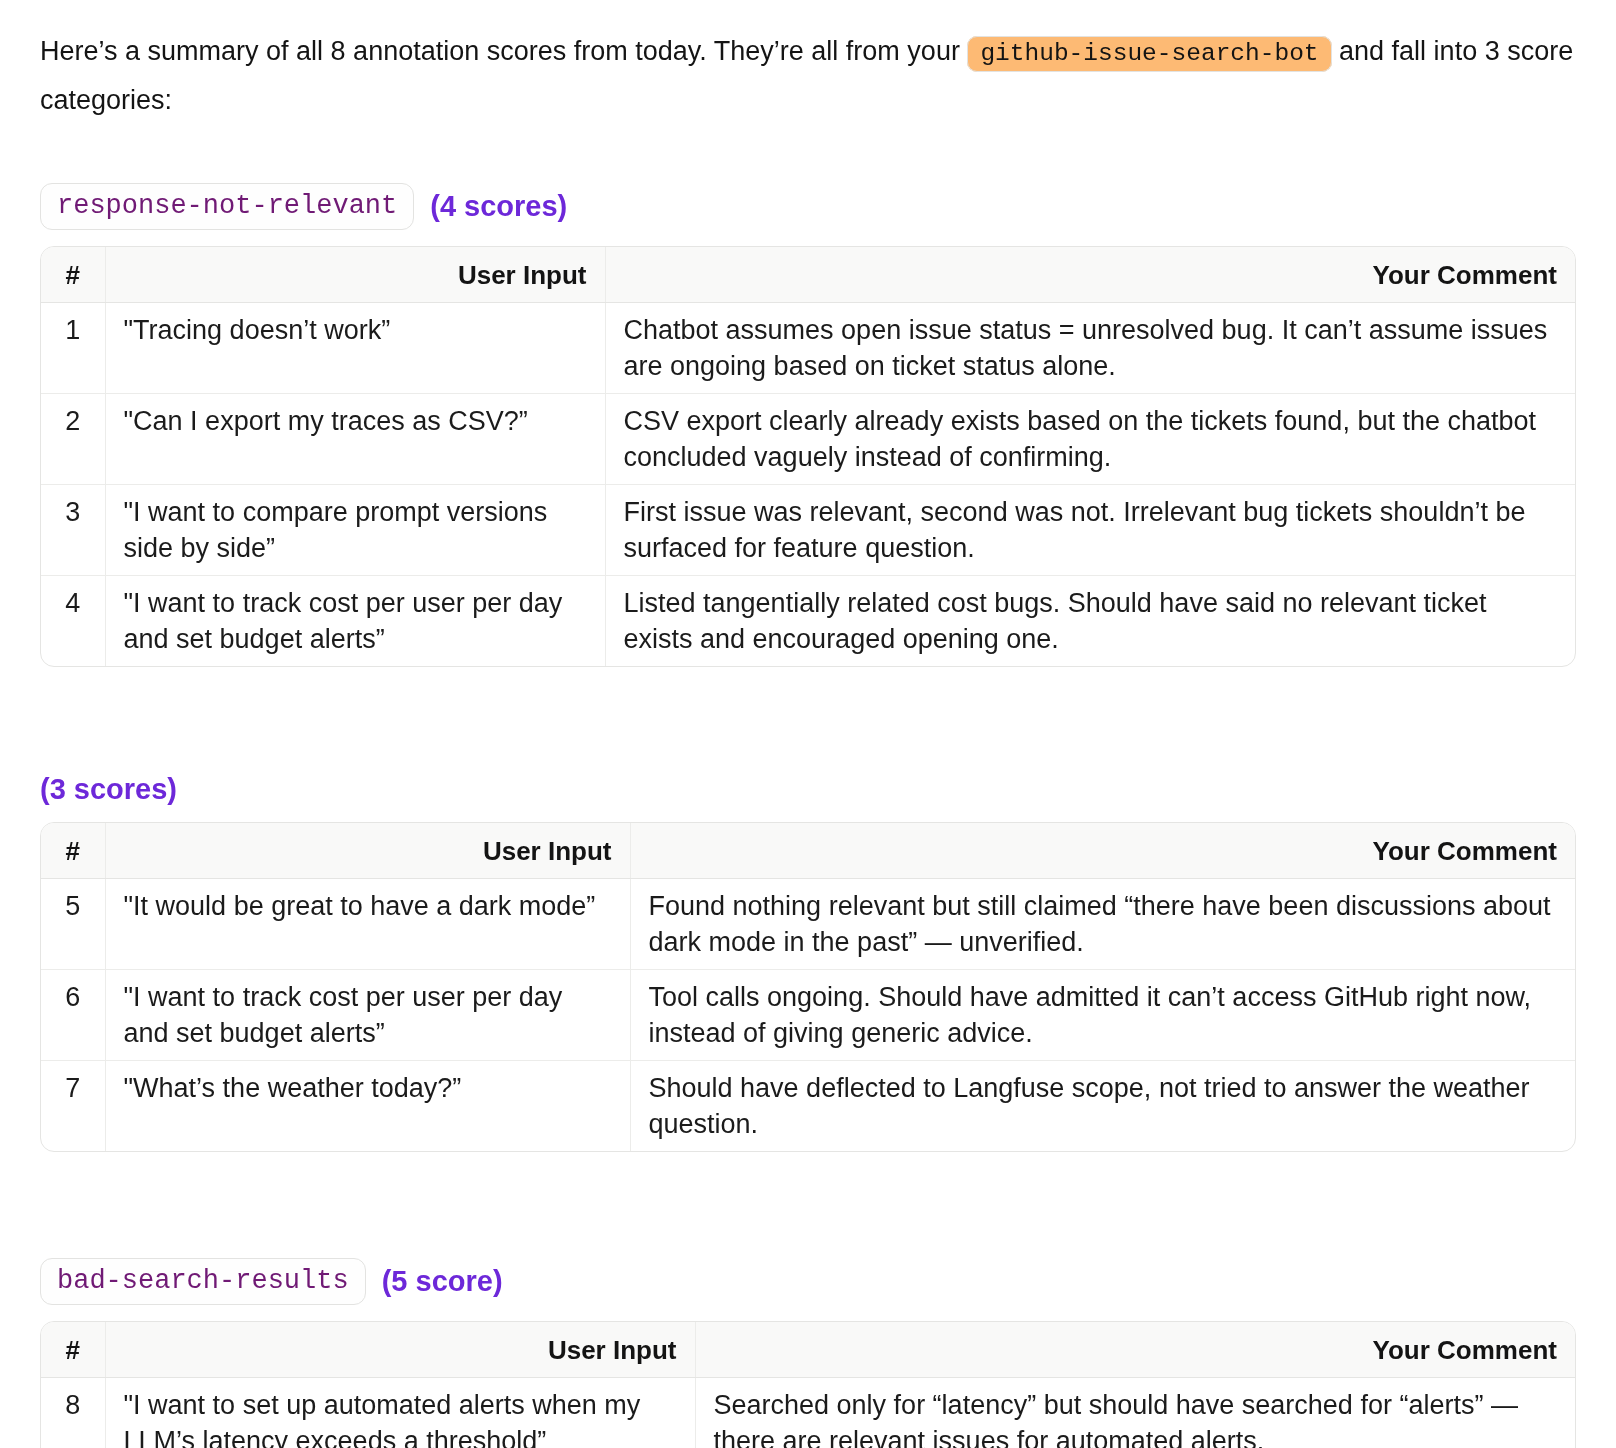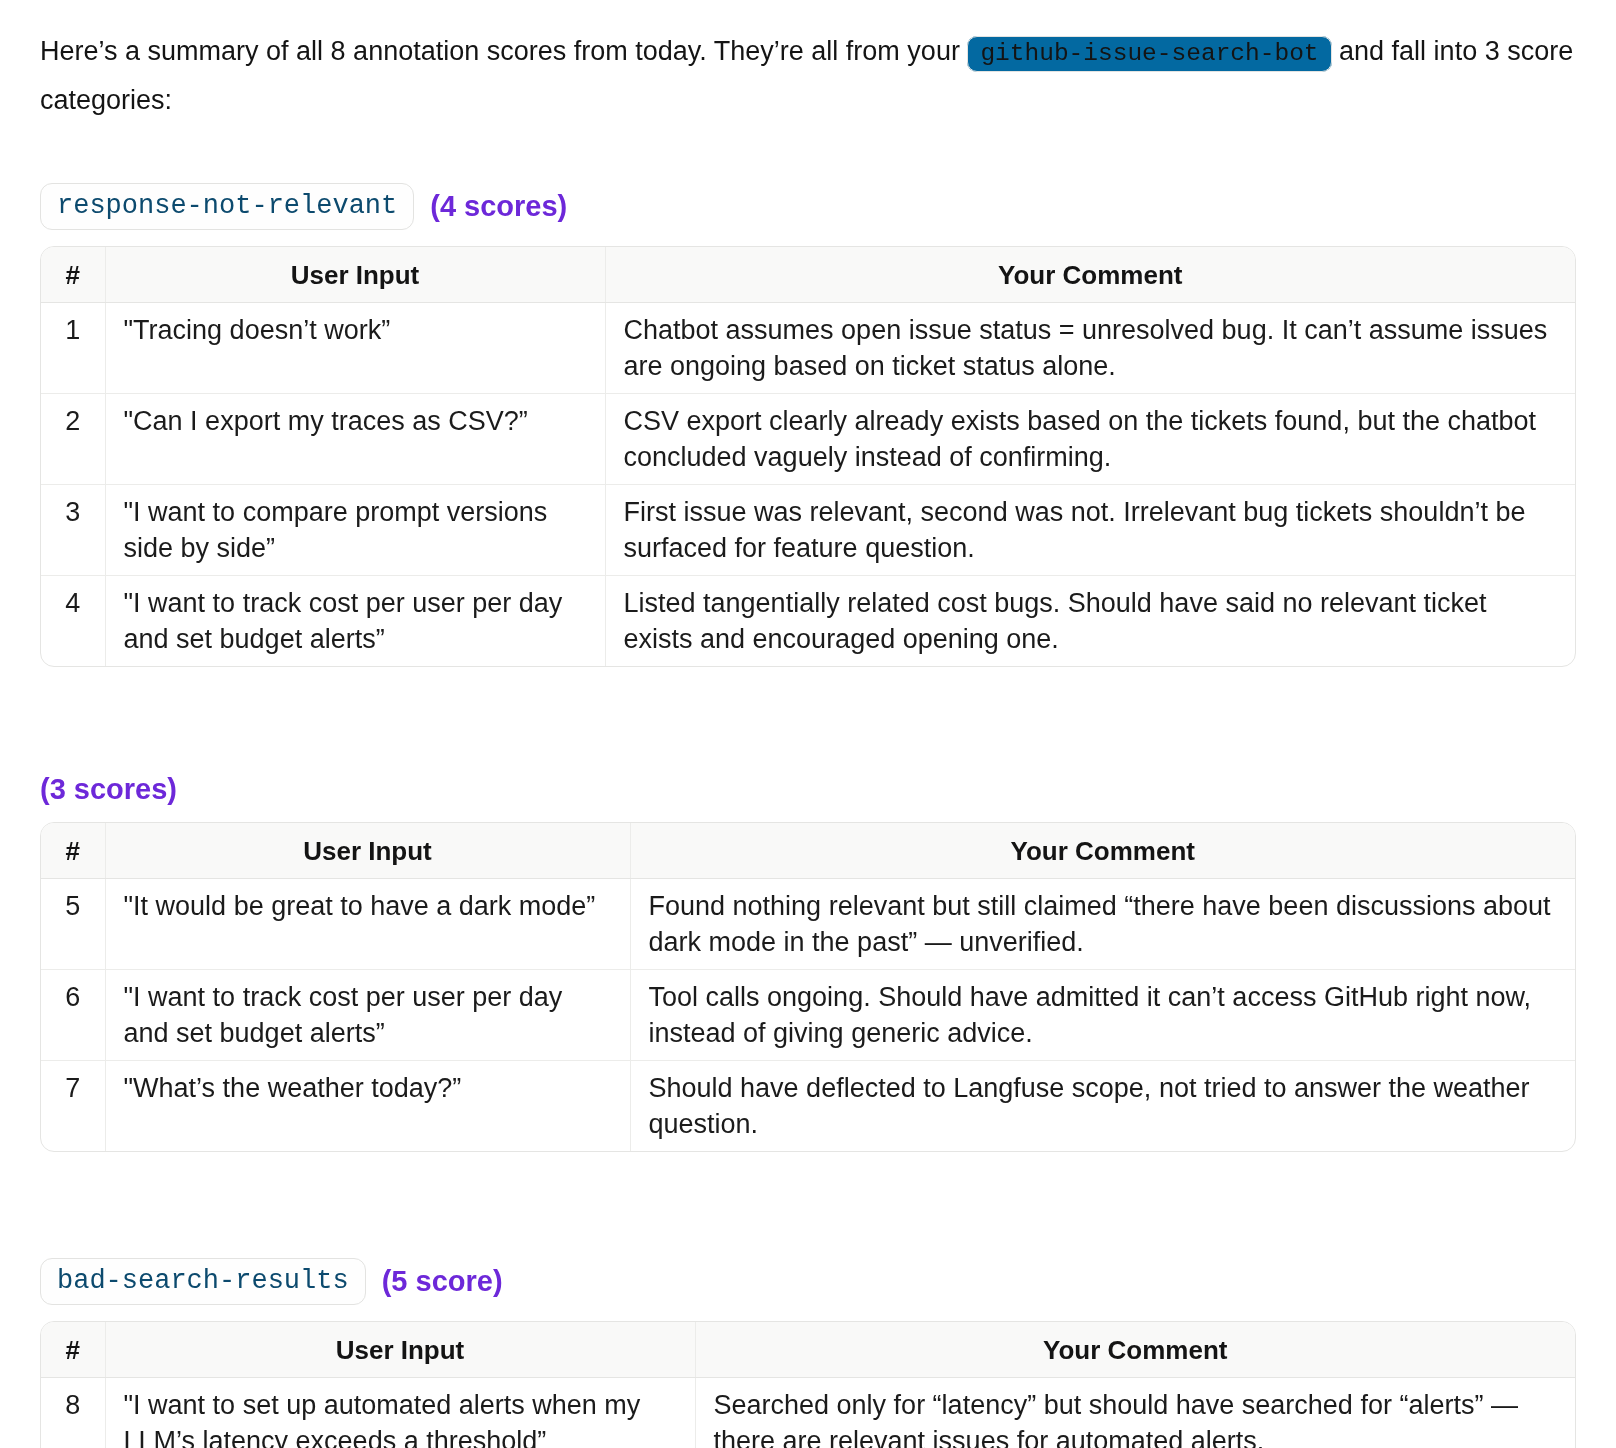--- a/index.html
+++ b/index.html
@@ -21,39 +21,39 @@
     color: #141414;
     max-width: 1536px;
   }
   .inline-code {
     font-family: "Liberation Mono", "DejaVu Sans Mono", monospace;
     font-size: 24.5px;
     border: 1.5px solid #e3e3e1;
     border-radius: 10px;
     padding: 3px 12px 4px 12px;
     white-space: nowrap;
-    background: #0369a1;
+    background: #fdba74;
   }
   
   .section { margin-top: 60px; }
   .section + .section { margin-top: 106px; }
   .section-heading {
     display: flex;
     align-items: center;
     gap: 16px;
     margin-bottom: 16px;
   }
   .heading-chip {
     font-family: "Liberation Mono", "DejaVu Sans Mono", monospace;
     font-size: 27px;
     border: 1.5px solid #e3e3e1;
     border-radius: 12px;
     padding: 7px 16px 8px 16px;
     background: #fefefe;
-    color: #0c4a6e;
+    color: #701a75;
   }
   .heading-count {
     font-size: 29px;
     font-weight: 700;
     color: #6d28d9;
   }
   
   .table-wrap {
     border: 1.5px solid #e5e5e3;
     border-radius: 14px;
@@ -67,21 +67,21 @@
     table-layout: fixed;
   }
   col.c-num { width: 64px; }
   .t1 col.c-input { width: 500px; }
   .t2 col.c-input { width: 525px; }
   .t3 col.c-input { width: 590px; }
   th {
     background: #f9f9f8;
     font-weight: 600;
     font-size: 26px;
-    text-align: center;
+    text-align: right;
     padding: 10px 18px 9px 18px;
     line-height: 36px;
     border-bottom: 1.5px solid #e5e5e3;
     color: #141414;
   }
   td {
     font-size: 27px;
     line-height: 36px;
     padding: 9px 18px;
     vertical-align: top;

